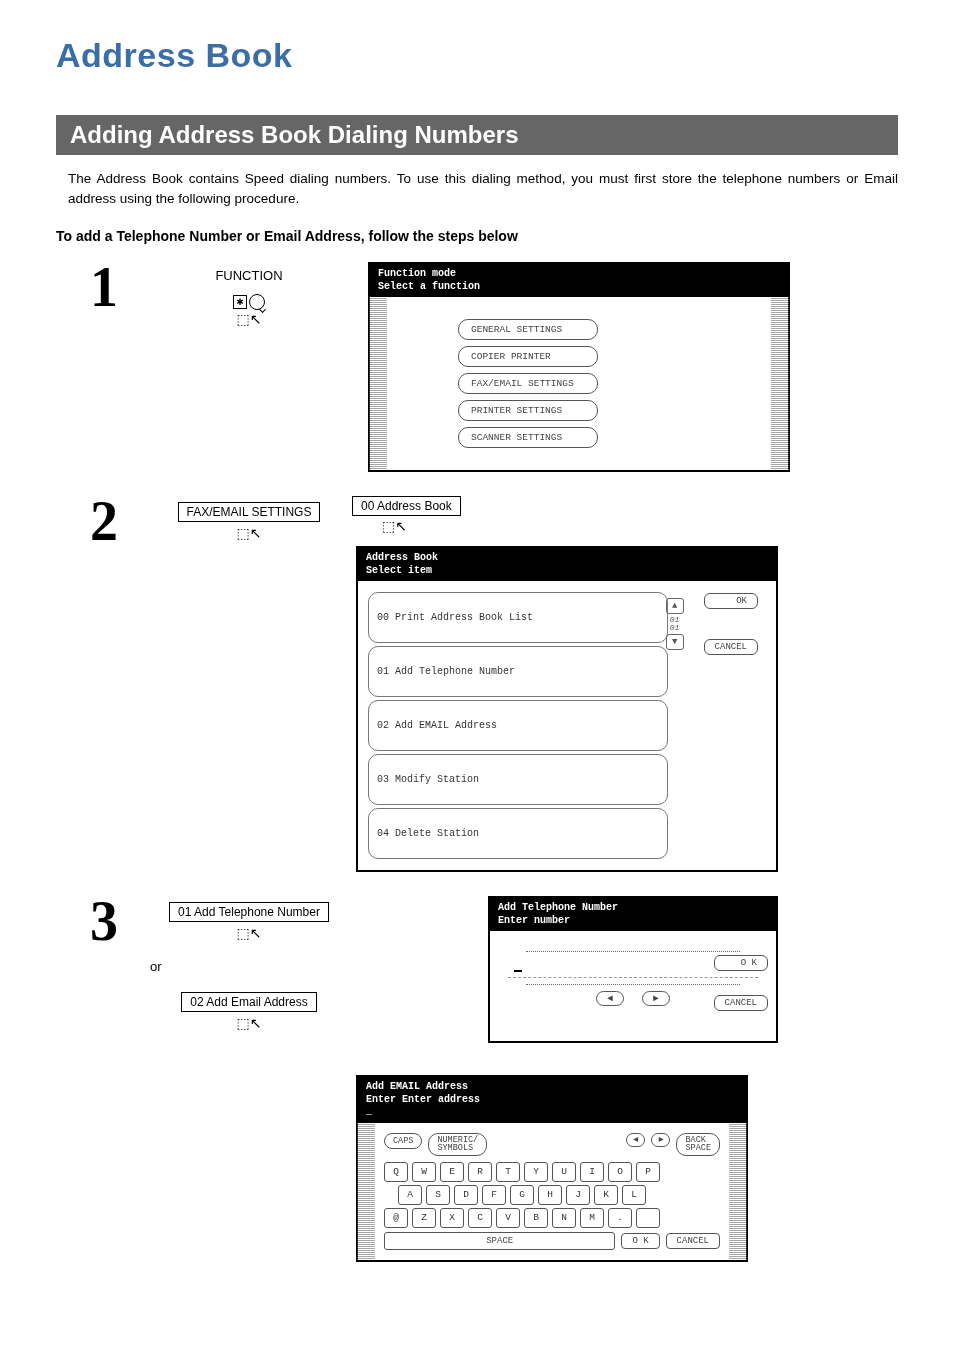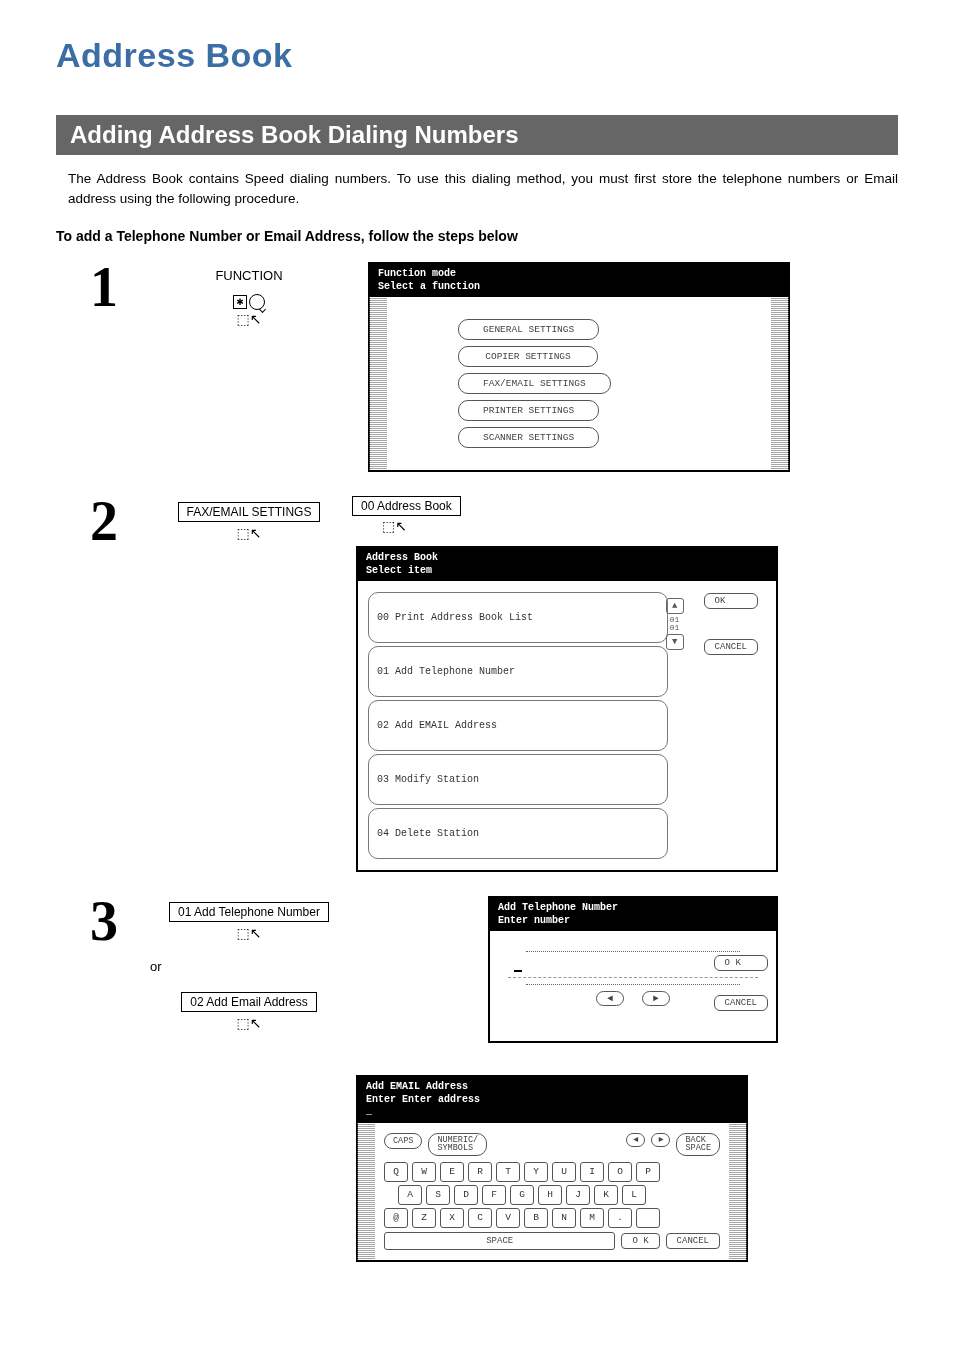--- a/index.html
+++ b/index.html
@@ -136,21 +136,21 @@
     width:18px;
     background: repeating-linear-gradient(0deg,#000 0,#000 1px,#fff 1px,#fff 2px);
     opacity:0.35;
   }
   .hatch-left{ left:-1px; }
   .hatch-right{ right:-1px; }
 
   .lcd1 { width: 422px; margin-left: 16px;}
   .lcd1 .lcd-body { padding: 22px 28px; min-height:112px;}
   .grid-btn-wrap { display:flex; flex-wrap:wrap; gap:6px 30px; margin-left:60px;}
-  .grid-btn-wrap .soft-btn { min-width:140px; text-align:center; padding:4px 24px;}
+  .grid-btn-wrap .soft-btn { min-width:140px; text-align:left; padding:4px 12px;}
 
   .lcd2 { width:422px; margin-left:4px;}
   .list-item {
     display:block;
     border:1px solid #777;
     border-radius:10px;
     padding:19px 8px;
     margin:3px 0;
     width:300px;
     color:#333;
@@ -163,23 +163,23 @@
     align-items:center;
     gap:4px;
   }
   .arrow-sq {
     width:18px;height:16px;border:1px solid #666;border-radius:3px;
     display:flex;align-items:center;justify-content:center;font-size:9px;color:#555;
   }
   .side-ok, .side-cancel{
     border:1px solid #555;border-radius:6px;
     padding:2px 10px;font-size:9px;color:#444;
-    min-width:44px;text-align:left;
-  }
-  .side-pg{font-size:8px;color:#555;}
+    min-width:44px;text-align:right;
+  }
+  .side-pg{font-size:8px;color:#555;font-style:italic;}
 
   .lcd3 { width:290px; margin-left:136px; }
   .lcd3 .lcd-body{ padding:16px 12px 10px 12px; min-height:110px;}
   .entry-field{
     border-bottom:1px dashed #999;
     height:14px;
     margin:12px 6px 6px 6px;
   }
   .cursor-bar{ display:inline-block;width:8px;border-bottom:2px solid #000;margin-left:6px;}
   .nav-row{ text-align:center; margin-top:6px;}
@@ -249,21 +249,21 @@
     <div class="lcd lcd1">
       <div class="lcd-header">
         <div>Function mode</div>
         <div>Select a function</div>
       </div>
       <div class="lcd-body">
         <div class="hatch-left"></div>
           <div class="hatch-right"></div>
         <div class="grid-btn-wrap">
           <span class="soft-btn">GENERAL SETTINGS</span>
-          <span class="soft-btn">COPIER SETTINGS</span>
+          <span class="soft-btn">COPIER PRINTER</span>
           <span class="soft-btn">FAX/EMAIL SETTINGS</span>
           <span class="soft-btn">PRINTER SETTINGS</span>
           <span class="soft-btn">SCANNER SETTINGS</span>
         </div>
       </div>
     </div>
   </div>
 </div>
 
 <div class="step">

